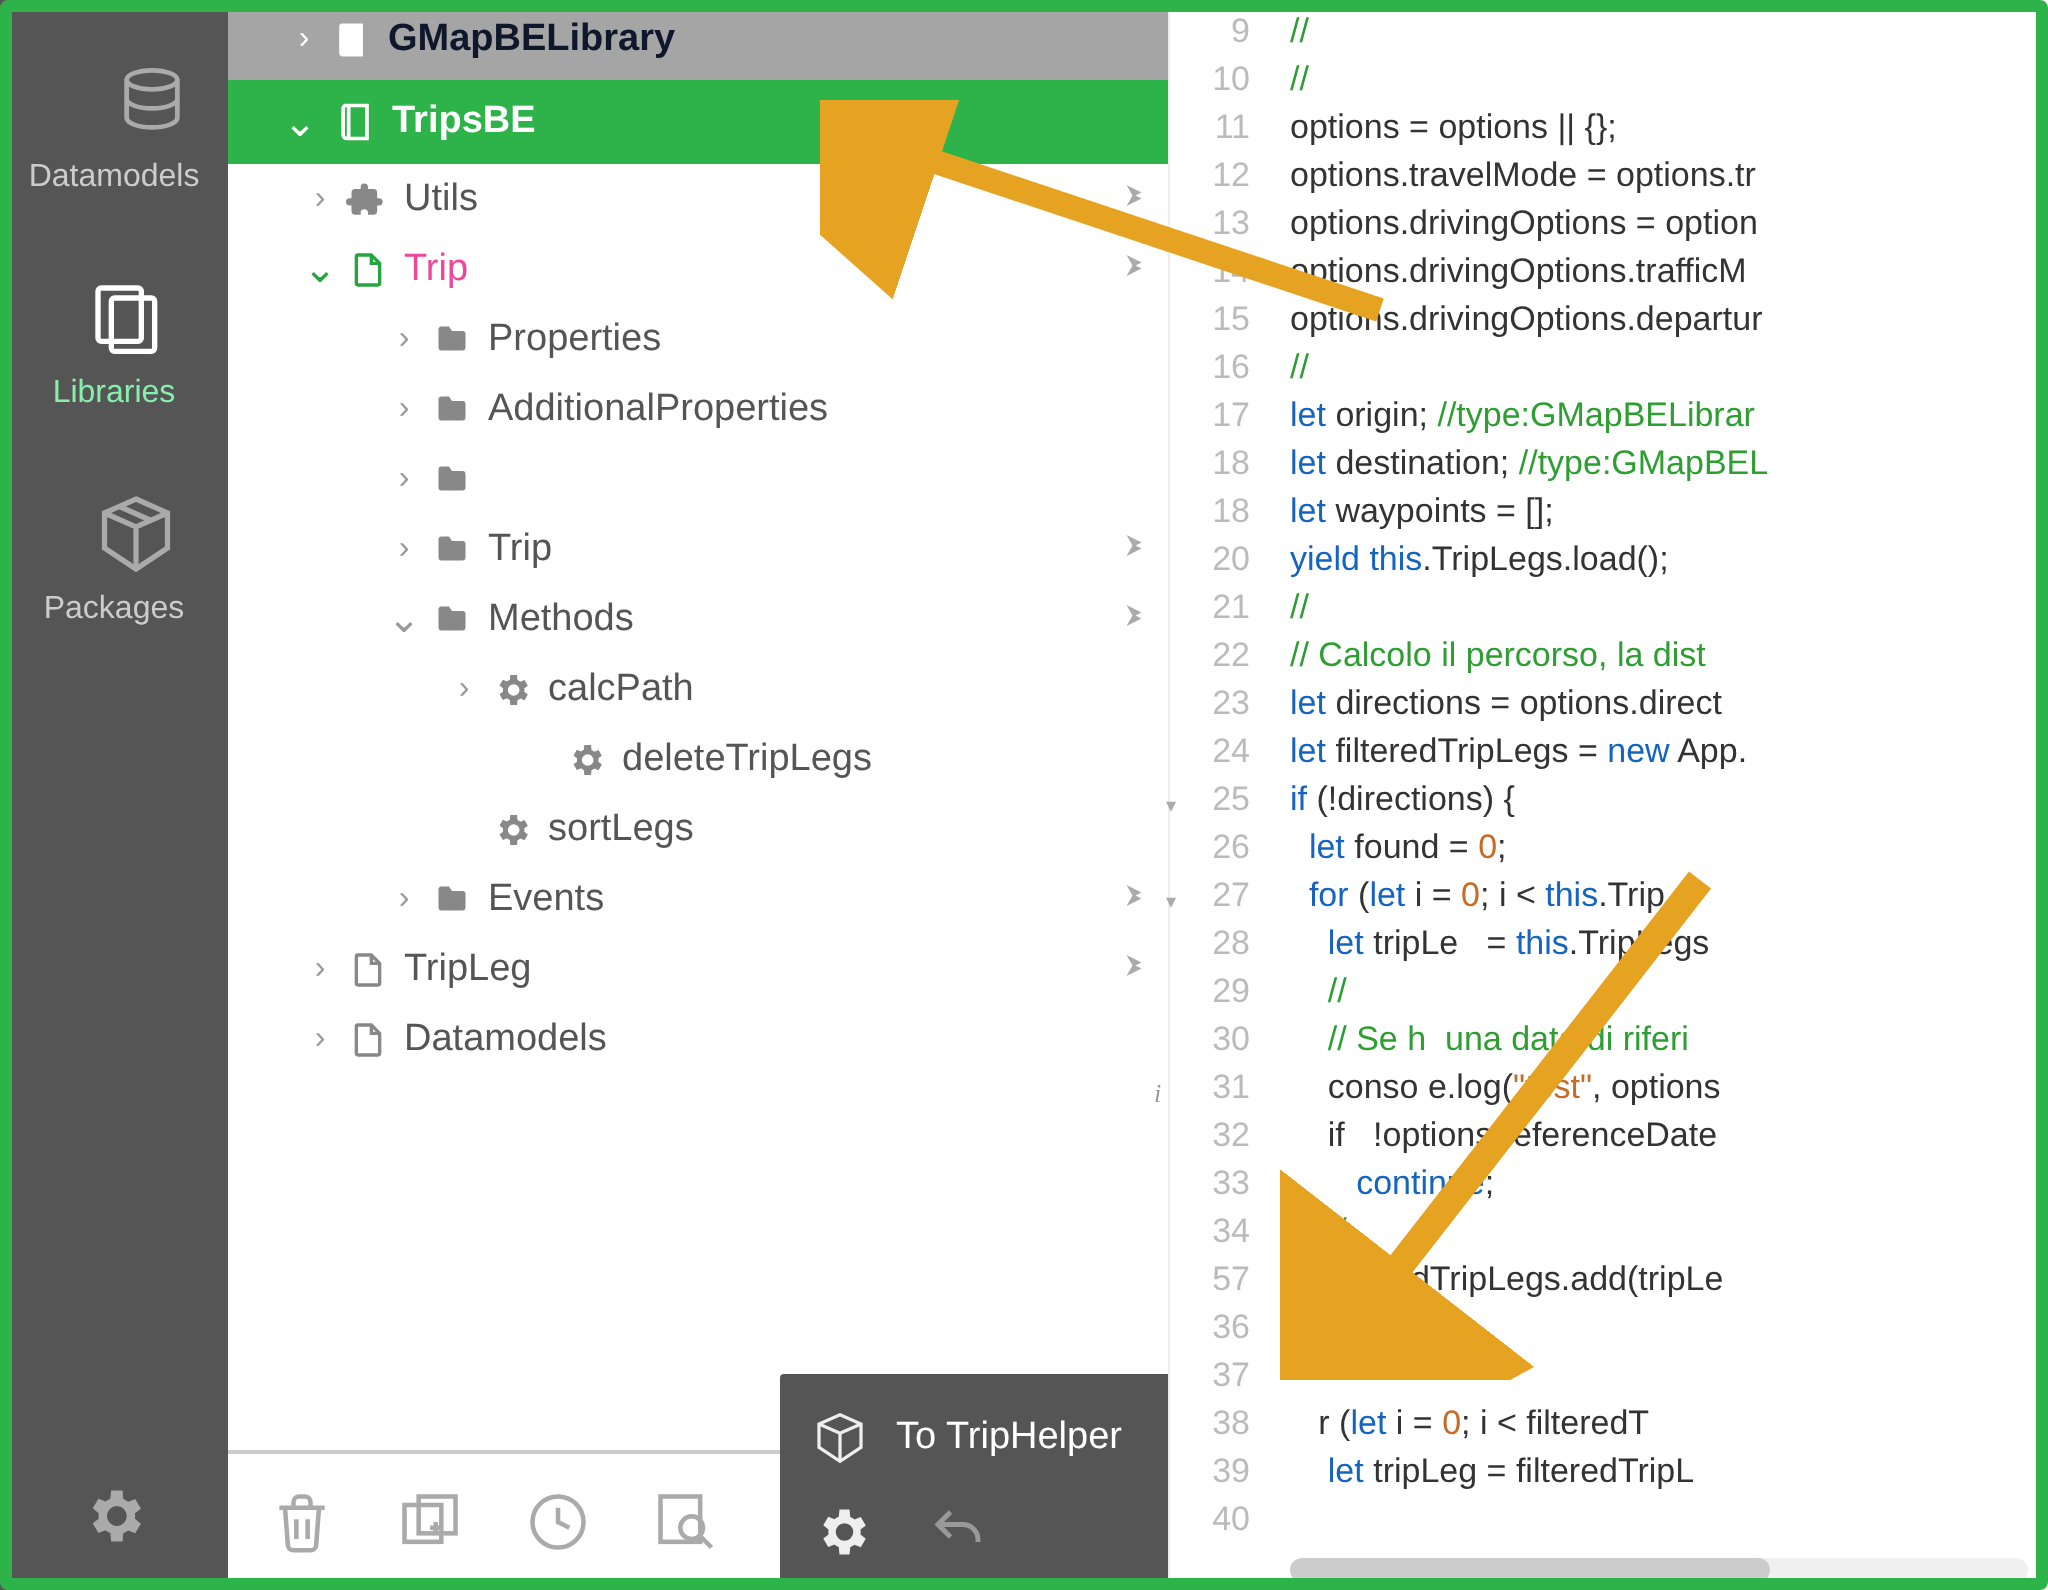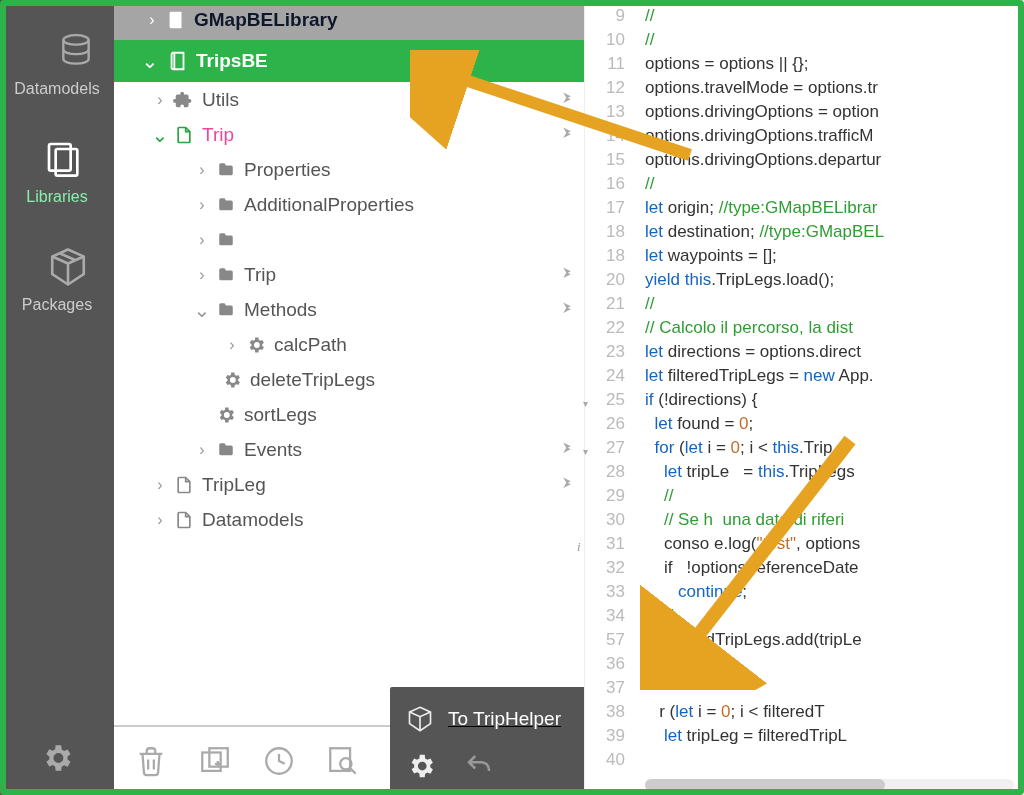--- a/index.html
+++ b/index.html
@@ -31,21 +31,21 @@
   .row-header-dark .chevron { color:#fff; }
 
   .row-header-green { background:#2eb24a; color:#fff; height:42px;}
   .row-header-green .tlabel { font-weight:bold; color:#fff;}
   .row-header-green .chevron { color:#fff; }
 
   .row-selected { color:#25a43f; }
   .row-selected .tlabel { color:#ec4899; }
   .row-selected .chevron { color:#25a43f; }
 
-  .bottom-bar { height:70px; border-top:2px solid #ccc; display:flex; align-items:center; padding:0 20px; gap:30px;text-decoration:underline; }
+  .bottom-bar { height:70px; border-top:2px solid #ccc; display:flex; align-items:center; padding:0 20px; gap:30px; }
   .bottom-icon { color:#aaa; cursor:pointer; }
 
   
   .dark-panel { background:#555; color:#fff; border-radius:2px 2px 0 0; padding-top:8px; }
   .tohelper { display:flex; align-items:center; padding: 10px 16px; font-size:19px; }
   .tohelper .picon { margin-right:14px; }
 
   
   .code-panel { flex:1; position:relative; background:#fff; font-family: Consolas, Menlo, monospace; font-size:17px; border-left:1px solid #eee; }
   .gutter { position:absolute; left:0; top:0; width:50px; text-align:right; color:#bbb; line-height:24px; padding-top:4px; }
@@ -221,30 +221,30 @@
 
       <div class="tree-row" style="padding-left:108px;">
         <span class="chevron">›</span>
         <span class="ticon">
             <svg class="ic" width="20" height="20" viewBox="0 0 24 24" fill="#888">
               <path d="M19.4 13a7.8 7.8 0 000-2l2.1-1.6-2-3.4-2.5 1a7.6 7.6 0 00-1.7-1L15 3h-4l-.3 2.9a7.6 7.6 0 00-1.7 1l-2.5-1-2 3.4L6.6 11a7.8 7.8 0 000 2l-2.1 1.6 2 3.4 2.5-1c.5.4 1.1.8 1.7 1L11 21h4l.3-2.9c.6-.3 1.2-.6 1.7-1l2.5 1 2-3.4zM13 15.5A3.5 3.5 0 1116.5 12 3.5 3.5 0 0113 15.5z"></path>
             </svg>
           </span>
         <span class="tlabel">calcPath</span>
       </div>
-      <div class="tree-row" style="padding-left:84px;">
+      <div class="tree-row" style="padding-left:113px;margin-left:32px;">
         <span class="chevron"></span>
         <span class="ticon">
             <svg class="ic" width="20" height="20" viewBox="0 0 24 24" fill="#888">
               <path d="M19.4 13a7.8 7.8 0 000-2l2.1-1.6-2-3.4-2.5 1a7.6 7.6 0 00-1.7-1L15 3h-4l-.3 2.9a7.6 7.6 0 00-1.7 1l-2.5-1-2 3.4L6.6 11a7.8 7.8 0 000 2l-2.1 1.6 2 3.4 2.5-1c.5.4 1.1.8 1.7 1L11 21h4l.3-2.9c.6-.3 1.2-.6 1.7-1l2.5 1 2-3.4zM13 15.5A3.5 3.5 0 1116.5 12 3.5 3.5 0 0113 15.5z"></path>
             </svg>
           </span>
         <span class="tlabel">deleteTripLegs</span>
       </div>
-      <div class="tree-row" style="padding-left:78px;">
+      <div class="tree-row" style="padding-left:108px;">
         <span class="chevron"></span>
         <span class="ticon">
             <svg class="ic" width="20" height="20" viewBox="0 0 24 24" fill="#888">
               <path d="M19.4 13a7.8 7.8 0 000-2l2.1-1.6-2-3.4-2.5 1a7.6 7.6 0 00-1.7-1L15 3h-4l-.3 2.9a7.6 7.6 0 00-1.7 1l-2.5-1-2 3.4L6.6 11a7.8 7.8 0 000 2l-2.1 1.6 2 3.4 2.5-1c.5.4 1.1.8 1.7 1L11 21h4l.3-2.9c.6-.3 1.2-.6 1.7-1l2.5 1 2-3.4zM13 15.5A3.5 3.5 0 1116.5 12 3.5 3.5 0 0113 15.5z"></path>
             </svg>
           </span>
         <span class="tlabel">sortLegs</span>
       </div>
 
       <div class="tree-row" style="padding-left:78px;">

